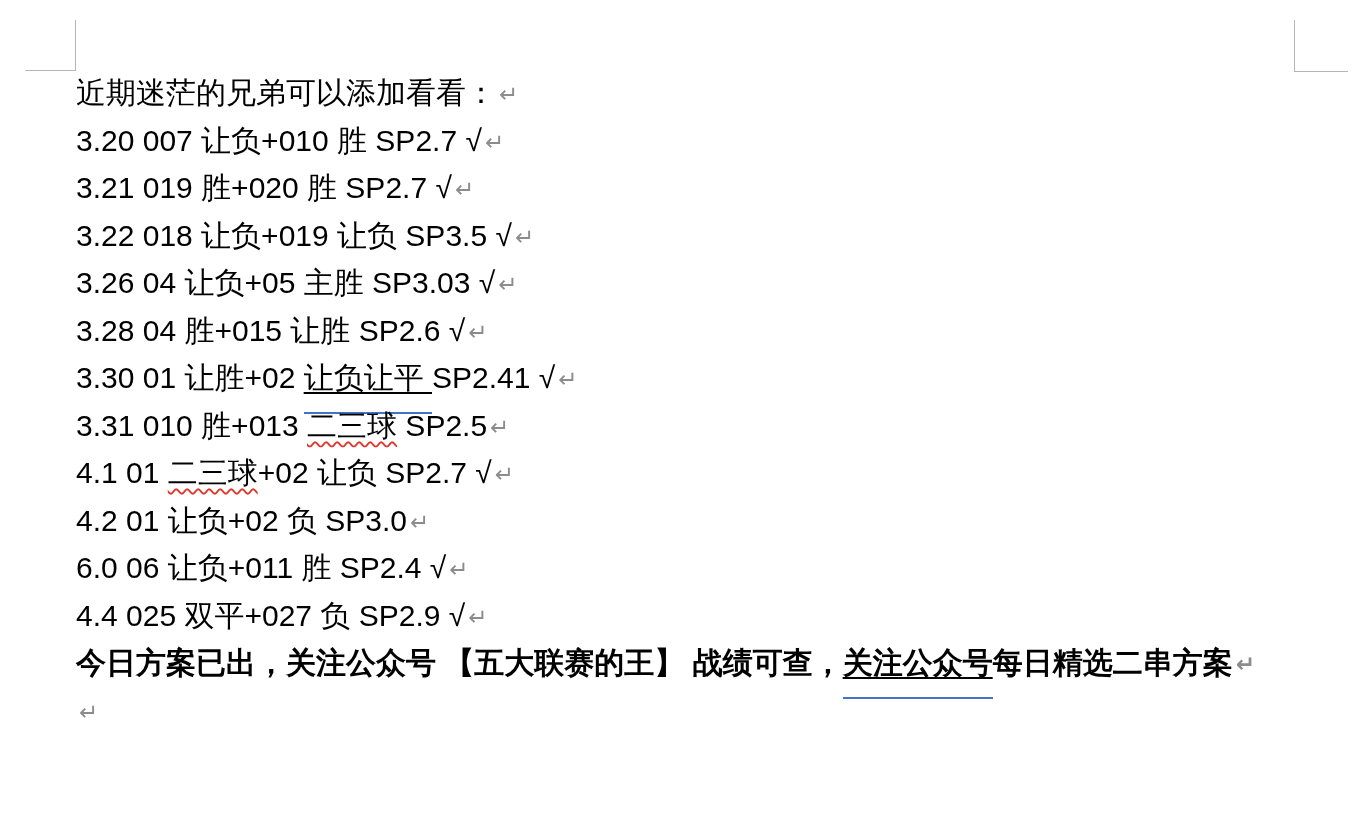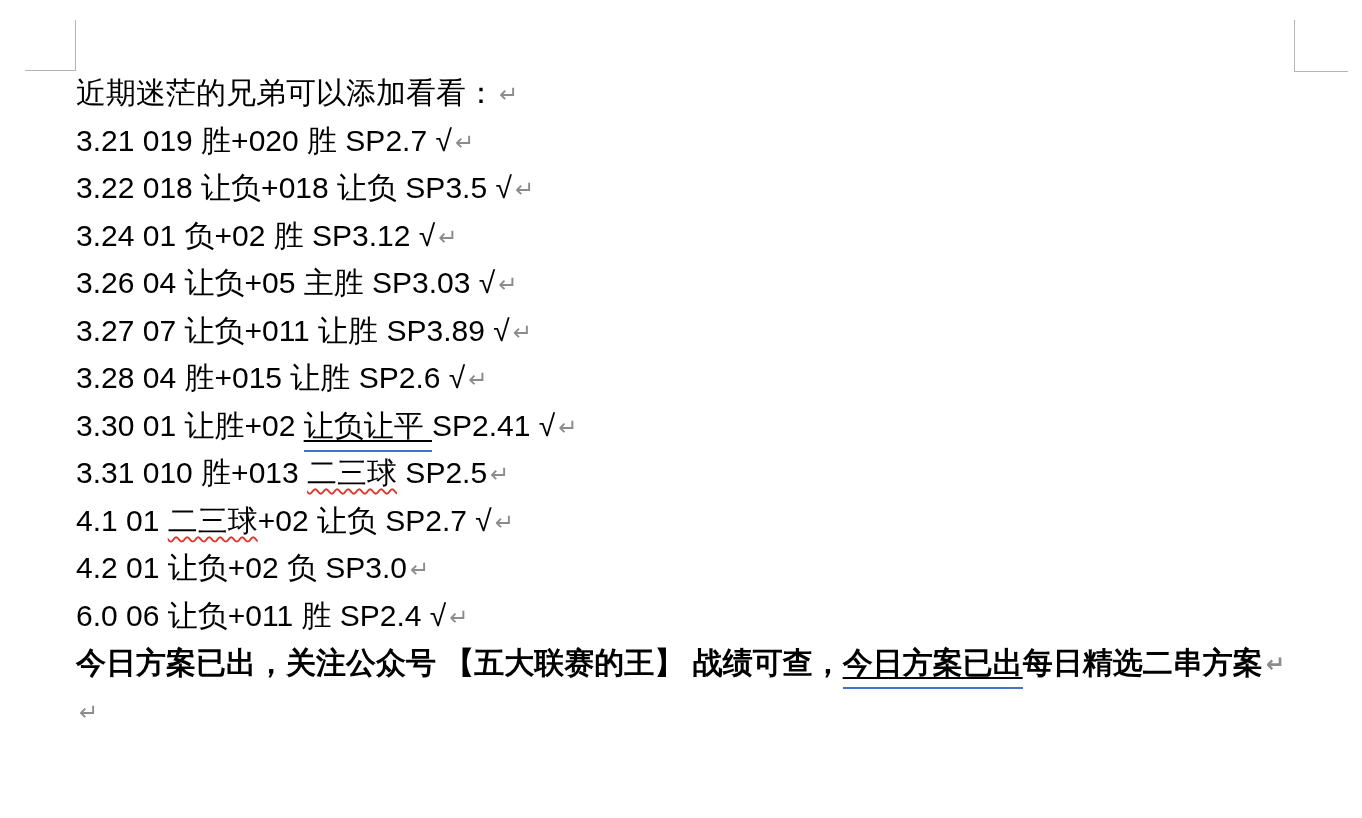--- a/index.html
+++ b/index.html
@@ -45,21 +45,21 @@
     color: var(--text, #000000);
     letter-spacing: 0px;
   }
   .para.bold { font-weight: bold; }
   .seg.plain { }
   .seg.blue-underline {
     text-decoration: underline;
     text-decoration-thickness: 1.5px;
     text-underline-offset: 4px;
     border-bottom: 2px solid var(--blue, #4472c4);
-    padding-bottom: 8px;
+    padding-bottom: 18px;
   }
   .seg.spell-wavy {
     text-decoration: underline;
     text-decoration-style: wavy;
     text-decoration-color: var(--wavy, #e0372d);
     text-decoration-thickness: 1.5px;
     text-underline-offset: 5px;
     font-family: Liberation Serif, serif;
   }
   .pmark {
@@ -70,27 +70,27 @@
   }
 </style>
 </head>
 <body>
 
 <div class="page">
   <div class="crop-tl"></div>
   <div class="crop-tr"></div>
   <div class="doc-body">
       <div class="para"><span class="seg plain">近期迷茫的兄弟可以添加看看：</span><span class="pmark">↵</span></div>
+      <div class="para"><span class="seg plain">3.20 007 让负+010 胜 SP2.7 √</span><span class="pmark">↵</span></div>
       <div class="para"><span class="seg plain">3.21 019 胜+020 胜 SP2.7 √</span><span class="pmark">↵</span></div>
-      <div class="para"><span class="seg plain">3.22 018 让负+018 让负 SP3.5 √</span><span class="pmark">↵</span></div>
-      <div class="para"><span class="seg plain">3.24 01 负+02 胜 SP3.12 √</span><span class="pmark">↵</span></div>
+      <div class="para"><span class="seg plain">3.22 018 让负+019 让负 SP3.5 √</span><span class="pmark">↵</span></div>
       <div class="para"><span class="seg plain">3.26 04 让负+05 主胜 SP3.03 √</span><span class="pmark">↵</span></div>
-      <div class="para"><span class="seg plain">3.27 07 让负+011 让胜 SP3.89 √</span><span class="pmark">↵</span></div>
       <div class="para"><span class="seg plain">3.28 04 胜+015 让胜 SP2.6 √</span><span class="pmark">↵</span></div>
       <div class="para"><span class="seg plain">3.30 01 让胜+02 </span><span class="seg blue-underline">让负让平 </span><span class="seg plain">SP2.41 √</span><span class="pmark">↵</span></div>
       <div class="para"><span class="seg plain">3.31 010 胜+013 </span><span class="seg spell-wavy">二三球</span><span class="seg plain"> SP2.5</span><span class="pmark">↵</span></div>
       <div class="para"><span class="seg plain">4.1 01 </span><span class="seg spell-wavy">二三球</span><span class="seg plain">+02 让负 SP2.7 √</span><span class="pmark">↵</span></div>
       <div class="para"><span class="seg plain">4.2 01 让负+02 负 SP3.0</span><span class="pmark">↵</span></div>
       <div class="para"><span class="seg plain">6.0 06 让负+011 胜 SP2.4 √</span><span class="pmark">↵</span></div>
-      <div class="para bold"><span class="seg plain">今日方案已出，关注公众号 【五大联赛的王】 战绩可查，</span><span class="seg blue-underline">今日方案已出</span><span class="seg plain">每日精选二串方案</span><span class="pmark">↵</span></div>
+      <div class="para"><span class="seg plain">4.4 025 双平+027 负 SP2.9 √</span><span class="pmark">↵</span></div>
+      <div class="para bold"><span class="seg plain">今日方案已出，关注公众号 【五大联赛的王】 战绩可查，</span><span class="seg blue-underline">关注公众号</span><span class="seg plain">每日精选二串方案</span><span class="pmark">↵</span></div>
       <div class="para"><span class="pmark">↵</span></div>
     </div>
 </div>
 
 </body></html>

